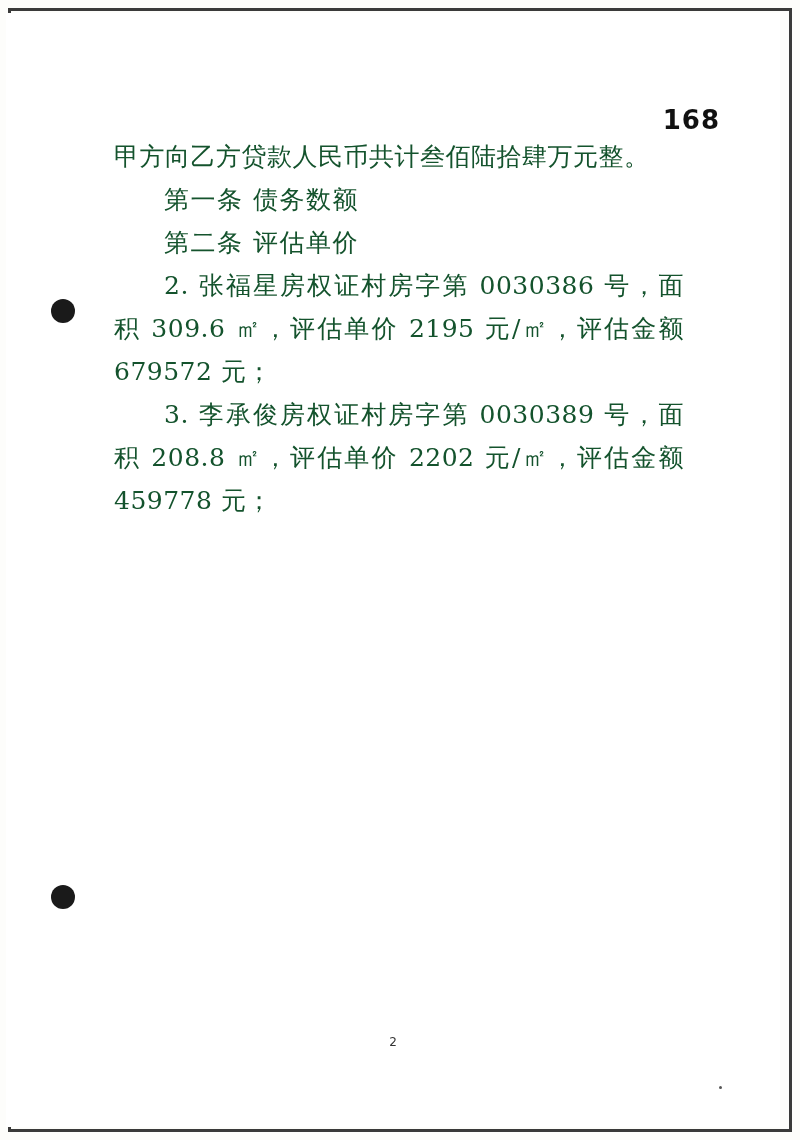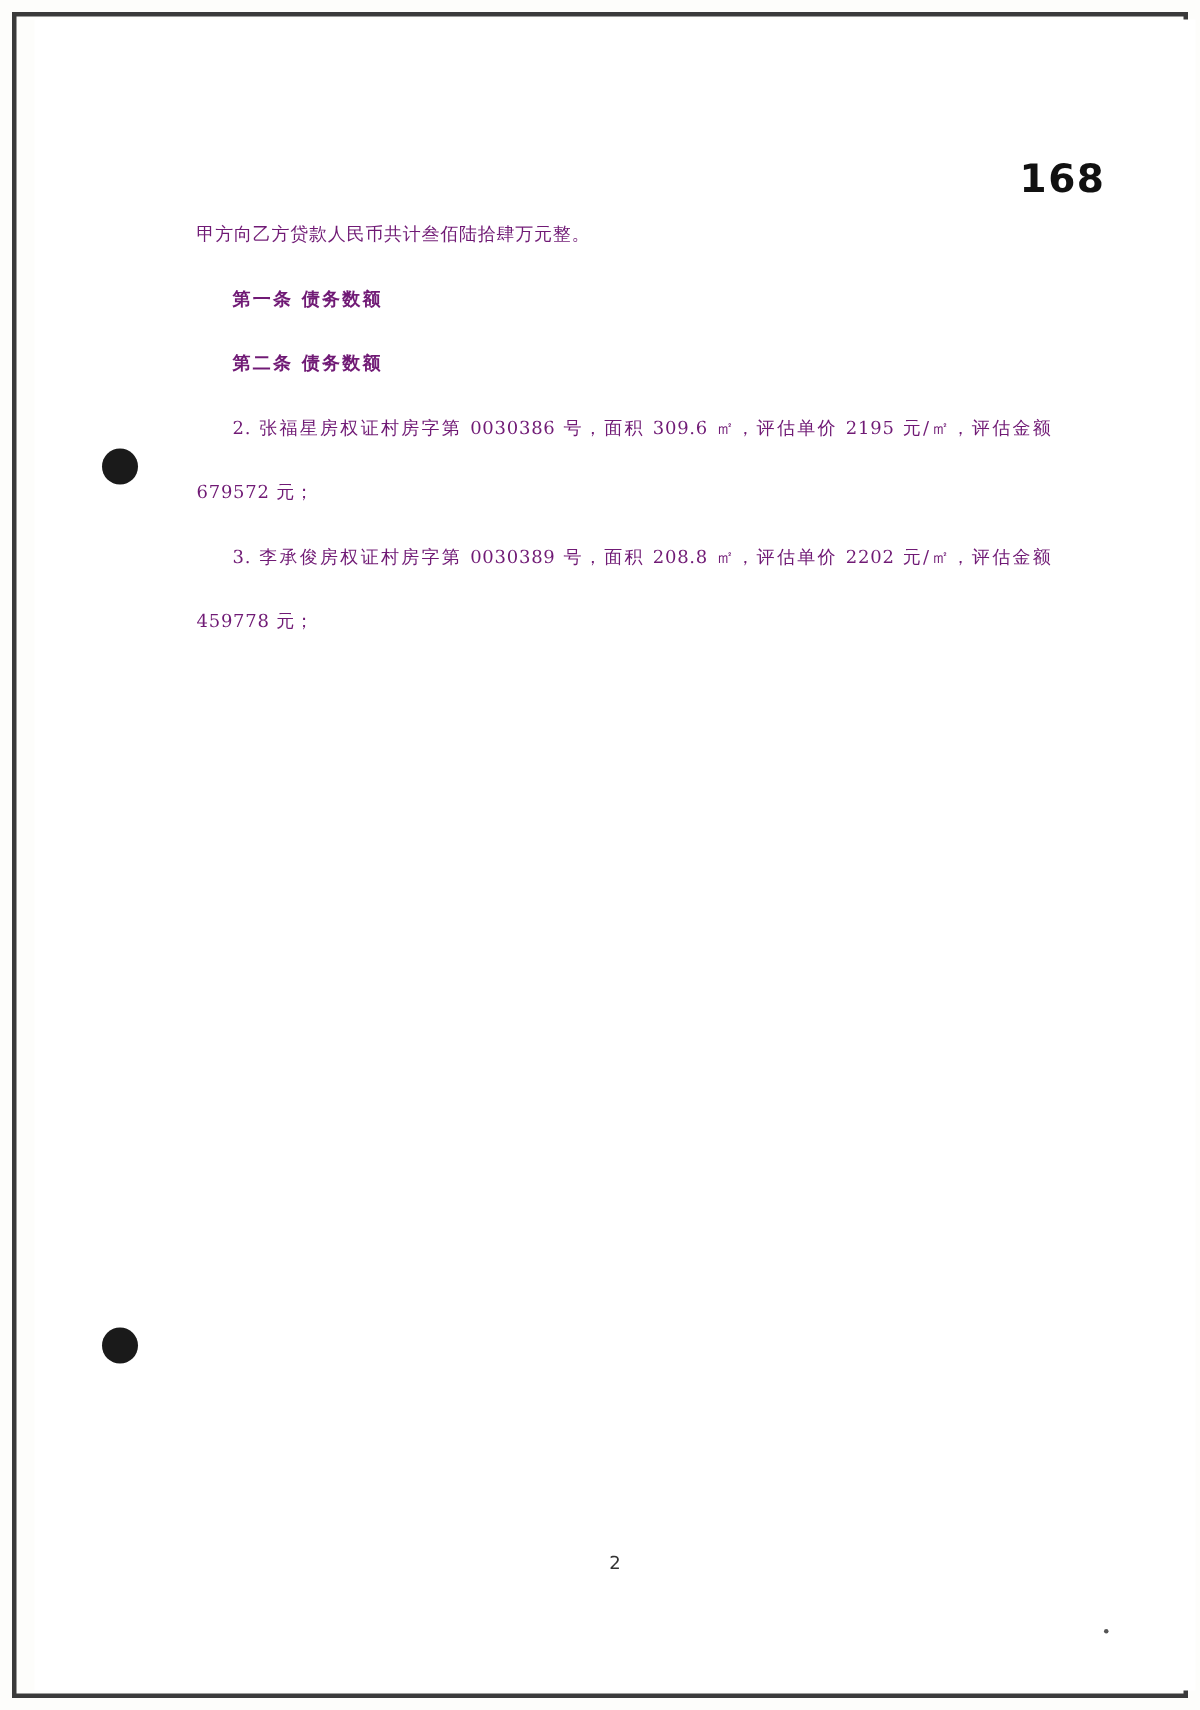--- a/index.html
+++ b/index.html
@@ -24,21 +24,21 @@
     position: absolute;
     left: 8px;
     top: 8px;
     right: 8px;
     bottom: 8px;
     border: 3px solid #3a3a3a;
     box-sizing: border-box;
   }
   .paper {
     position: absolute;
-    left: 23px;
+    left: 6px;
     top: 13px;
     width: 774px;
     height: 1114px;
     background: #ffffff;
     overflow: hidden;
   }
   .page-number-top {
     position: absolute;
     right: 60px;
     top: 92px;
@@ -49,33 +49,33 @@
     color: #111;
   }
   .content {
     position: absolute;
     left: 108px;
     top: 122px;
     width: 570px;
   }
   p {
     margin: 0 0 0 0;
-    font-size: 12px;
+    font-size: 25px;
     line-height: 43px;
-    color: #701a75;
+    color: #14532d;
     text-align: justify;
     text-justify: inter-ideograph;
     letter-spacing: 0.5px;
   }
   p.indent {
     text-indent: 2em;
   }
   p.heading {
     text-indent: 2em;
-    font-weight: bold;
+    font-weight: normal;
     letter-spacing: 1.5px;
   }
   
   .hole {
     position: absolute;
     left: 45px;
     width: 24px;
     height: 24px;
     border-radius: 50%;
     background: #1a1a1a;
@@ -110,21 +110,21 @@
   <div class="paper">
 
     <div class="page-number-top">168</div>
 
     <div class="hole one"></div>
     <div class="hole two"></div>
 
     <div class="content">
       <p>甲方向乙方贷款人民币共计叁佰陆拾肆万元整。</p>
       <p class="heading">第一条  债务数额</p>
-      <p class="heading">第二条  债务数额</p>
+      <p class="heading">第二条  评估单价</p>
       <p class="indent">2. 张福星房权证村房字第 0030386 号，面积 309.6 ㎡，评估单价 2195 元/㎡，评估金额 679572 元；</p>
       <p class="indent">3. 李承俊房权证村房字第 0030389 号，面积 208.8 ㎡，评估单价 2202 元/㎡，评估金额 459778 元；</p>
     </div>
 
     <div class="footer-num">2</div>
 
     <div class="speck"></div>
   </div>
 </div>
 

